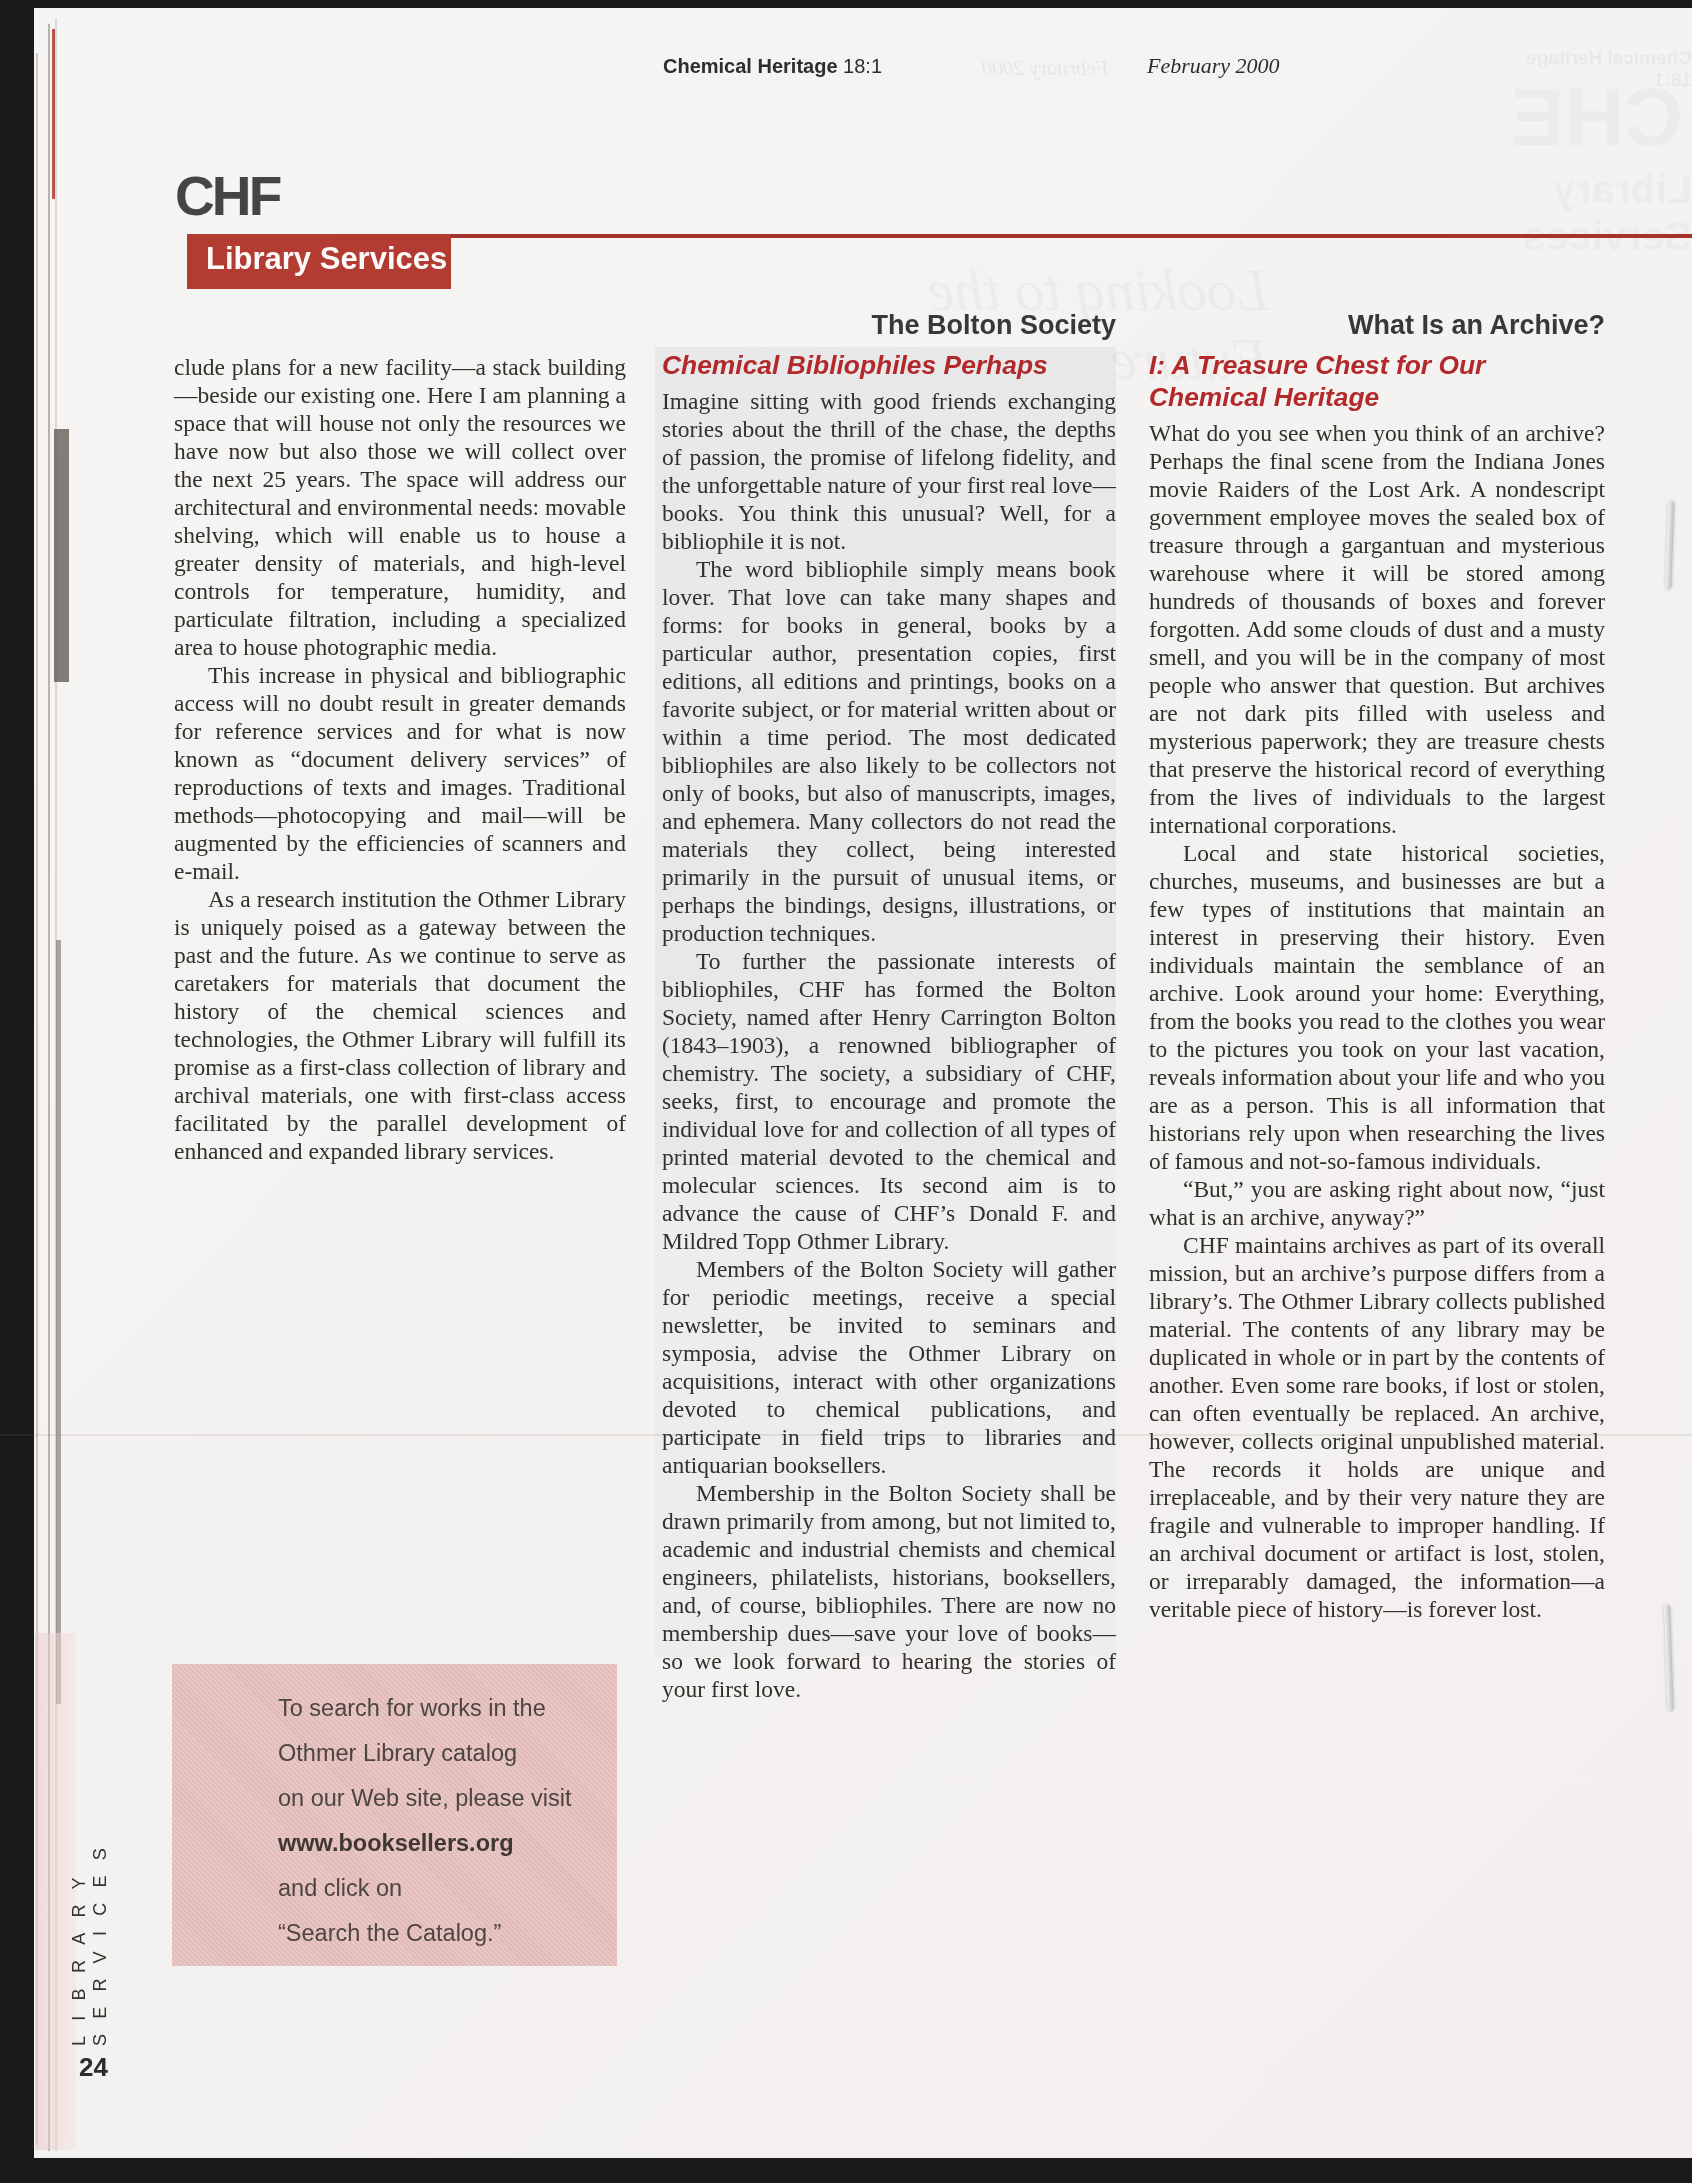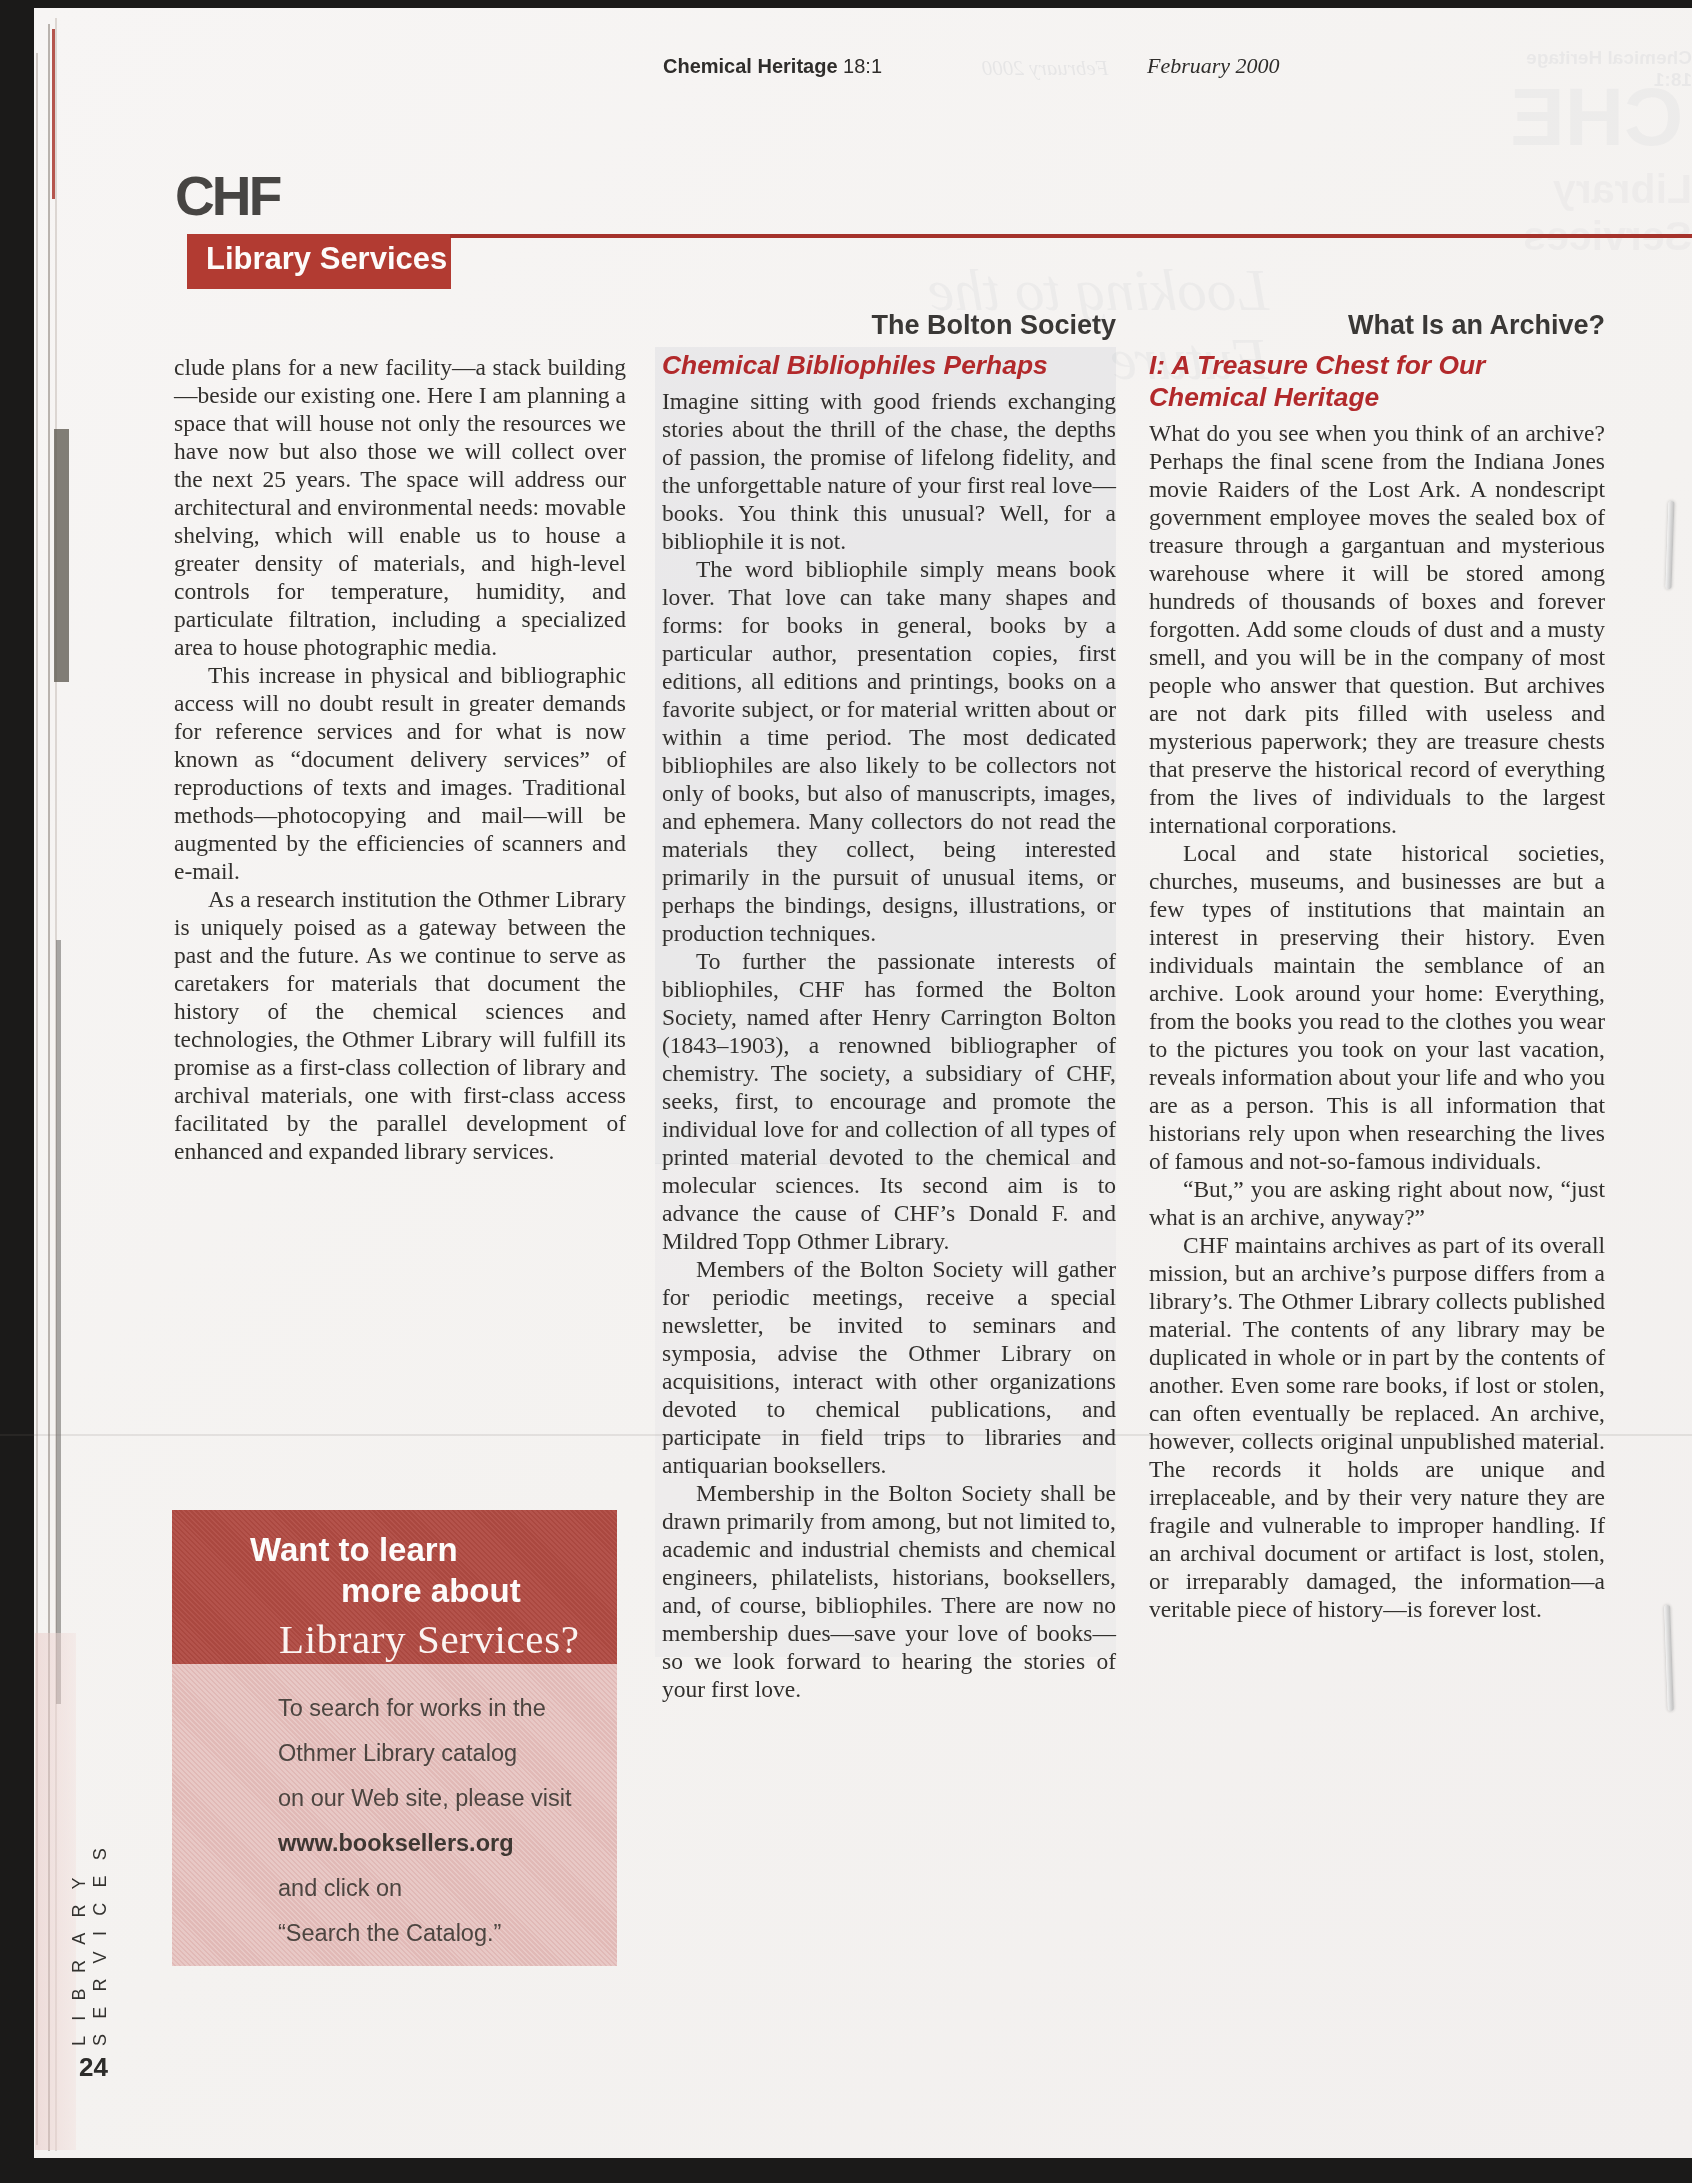--- a/index.html
+++ b/index.html
@@ -147,25 +147,20 @@
     <h3>Chemical Heritage</h3>
     <div class="plist">
         <p class="para">What do you see when you think of an archive? Perhaps the final scene from the Indiana Jones movie Raiders of the Lost Ark. A nondescript government employee moves the sealed box of treasure through a gargantuan and mysterious warehouse where it will be stored among hundreds of thousands of boxes and forever forgotten. Add some clouds of dust and a musty smell, and you will be in the company of most people who answer that question. But archives are not dark pits filled with useless and mysterious paperwork; they are treasure chests that preserve the historical record of everything from the lives of individuals to the largest international corporations.</p>
         <p class="para">Local and state historical societies, churches, museums, and businesses are but a few types of institutions that maintain an interest in preserving their history. Even individuals maintain the semblance of an archive. Look around your home: Everything, from the books you read to the clothes you wear to the pictures you took on your last vacation, reveals information about your life and who you are as a person. This is all information that historians rely upon when researching the lives of famous and not-so-famous individuals.</p>
         <p class="para">“But,” you are asking right about now, “just what is an archive, anyway?”</p>
         <p class="para">CHF maintains archives as part of its overall mission, but an archive’s purpose differs from a library’s. The Othmer Library collects published material. The contents of any library may be duplicated in whole or in part by the contents of another. Even some rare books, if lost or stolen, can often eventually be replaced. An archive, however, collects original unpublished material. The records it holds are unique and irreplaceable, and by their very nature they are fragile and vulnerable to improper handling. If an archival document or artifact is lost, stolen, or irreparably damaged, the information—a veritable piece of history—is forever lost.</p>
       </div>
   </div>
 
   <div class="promo">
-    <div class="promo-top">
-      <div class="promo-l1">Want to learn</div>
-      <div class="promo-l2">more about</div>
-      <div class="promo-l3">Library Services?</div>
-    </div>
     <div class="promo-bottom"></div>
     <div class="promo-body">
       <p>To search for works in the</p>
       <p>Othmer Library catalog</p>
       <p>on our Web site, please visit</p>
       <p class="promo-url">www.booksellers.org</p>
       <p>and click on</p>
       <p>“Search the Catalog.”</p>
     </div>
   </div>

